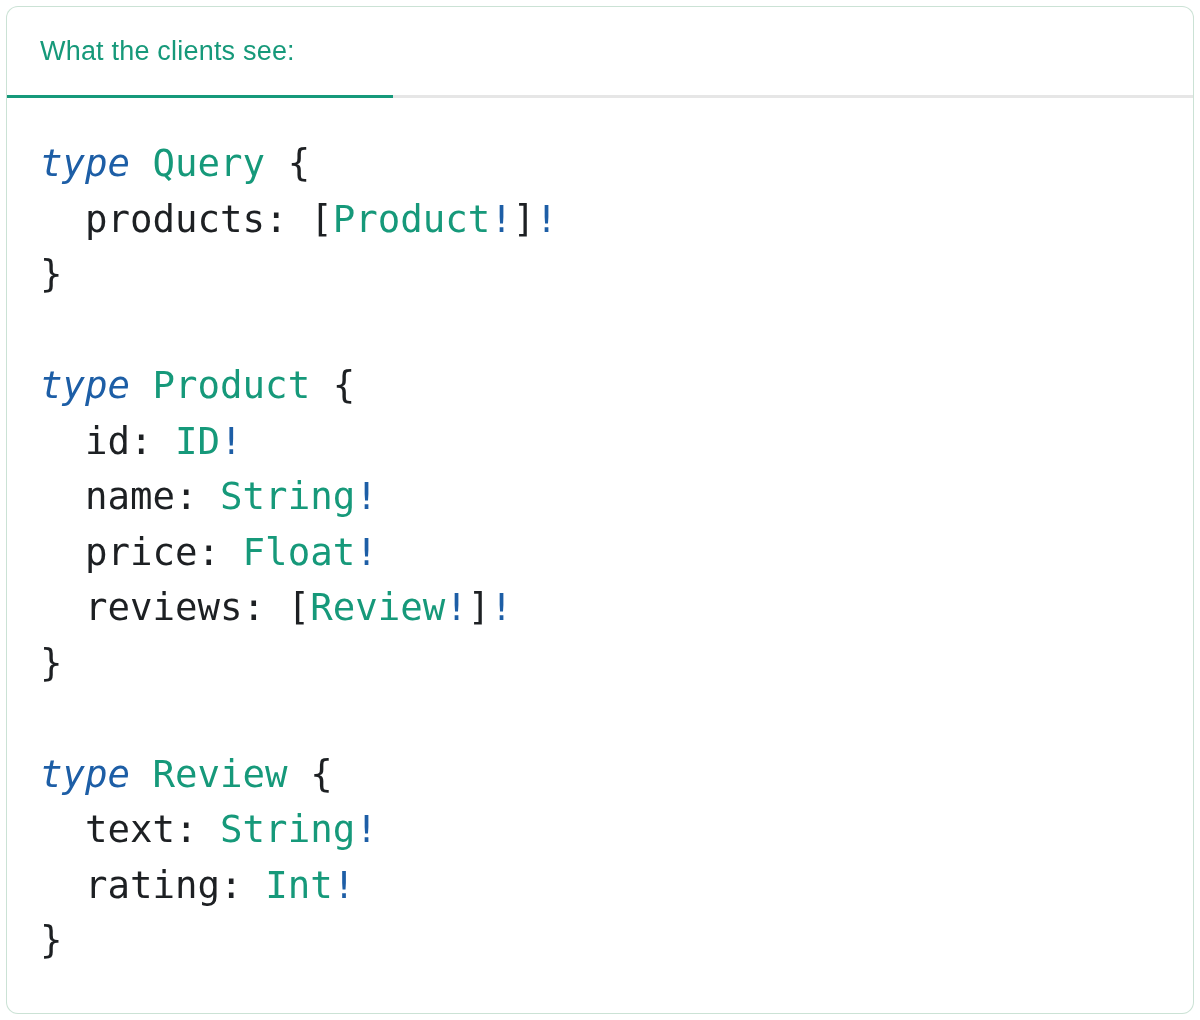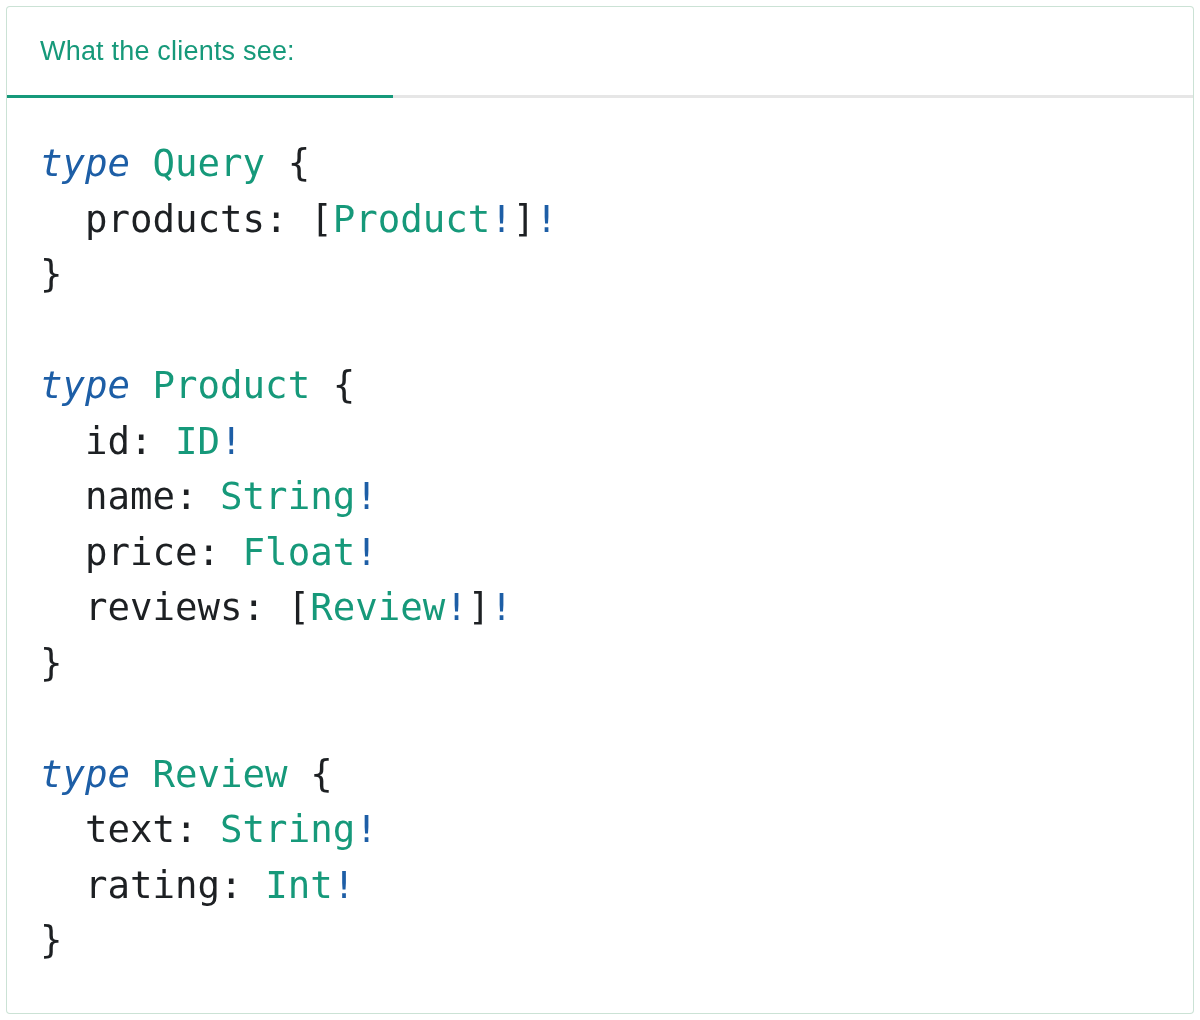--- a/index.html
+++ b/index.html
@@ -11,21 +11,21 @@
     overflow: hidden;
   }
   .card {
     position: absolute;
     left: 6px;
     top: 6px;
     width: 1188px;
     height: 1008px;
     background: #ffffff;
     border: 1px solid rgba(70, 150, 105, 0.28);
-    border-radius: 4px;
+    border-radius: 12px;
     overflow: hidden;
   }
   .tabbar {
     position: relative;
     width: 100%;
     height: 91px;
     border-bottom: 3px solid var(--divider, #e6e6e6);
     display: flex;
     align-items: stretch;
   }

